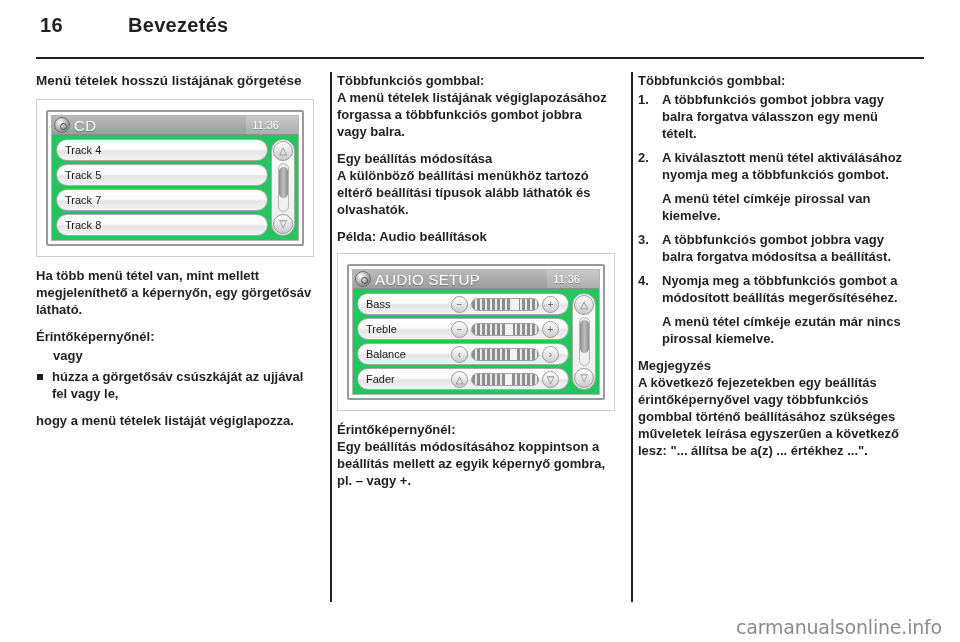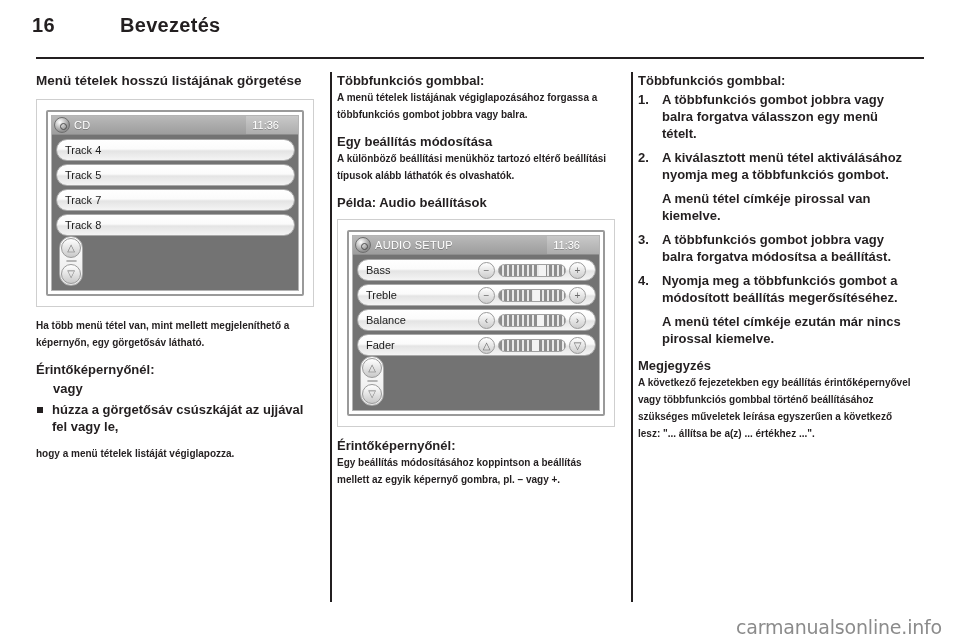--- a/index.html
+++ b/index.html
@@ -10,21 +10,21 @@
     background: #ffffff;
     font-family: "Liberation Sans", sans-serif;
     color: #231f20;
     overflow: hidden;
     position: relative;
   }
 
   
   .page-header {
     position: absolute;
-    left: 32px;
+    left: 40px;
     top: 14px;
     width: 888px;
     height: 34px;
     display: flex;
     align-items: flex-start;
   }
   .page-number {
     font-size: 20px;
     font-weight: bold;
     letter-spacing: .5px;
@@ -79,21 +79,21 @@
     line-height: 17px;
     margin: 0 0 10px 0;
   }
   h3.sub-title {
     font-size: 13px;
     font-weight: bold;
     line-height: 17px;
     margin: 10px 0 0 0;
   }
   p.body {
-    font-size: 10px;
+    font-size: 13px;
     font-weight: bold;
     line-height: 17px;
     margin: 0 0 2px 0;
   }
   p.spaced { margin-top: 10px; }
 
   
   ul.bullets {
     list-style: none;
     margin: 2px 0 0 0;
@@ -188,43 +188,42 @@
   .tb-icon::after {
     content: "";
     position: absolute;
     left: 5px; top: 5px;
     width: 5px; height: 5px;
     border-radius: 50%;
     border: 1px solid #4d4d4d;
   }
   .tb-title {
     color: #ffffff;
-    font-size: 11px;
+    font-size: 15px;
     font-weight: normal;
     letter-spacing: .3px;
     text-shadow: 0 1px 0 rgba(0,0,0,.25);
     flex: 1 1 auto;
   }
   .tb-clock {
     color: #ffffff;
     font-size: 11px;
     padding-right: 19px;
     text-shadow: 0 1px 0 rgba(0,0,0,.25);
     background: linear-gradient(#c9c9c9, #adadad);
     height: 100%;
     display: flex;
     align-items: center;
     padding-left: 6px;
     flex: 0 0 auto;
   }
   .list-area {
     display: flex;
     padding: 4px 3px 4px 4px;
-    background: #737373;
-    flex-direction: column;
+    background: #22c55e;
   }
   .rows {
     flex: 1 1 auto;
   }
   .row {
     height: 22px;
     margin-bottom: 3px;
     border: 1px solid #a8a8a8;
     border-radius: 11px;
     background: linear-gradient(#ffffff 0%, #fbfbfb 45%, #e4e4e4 55%, #f4f4f4 100%);

